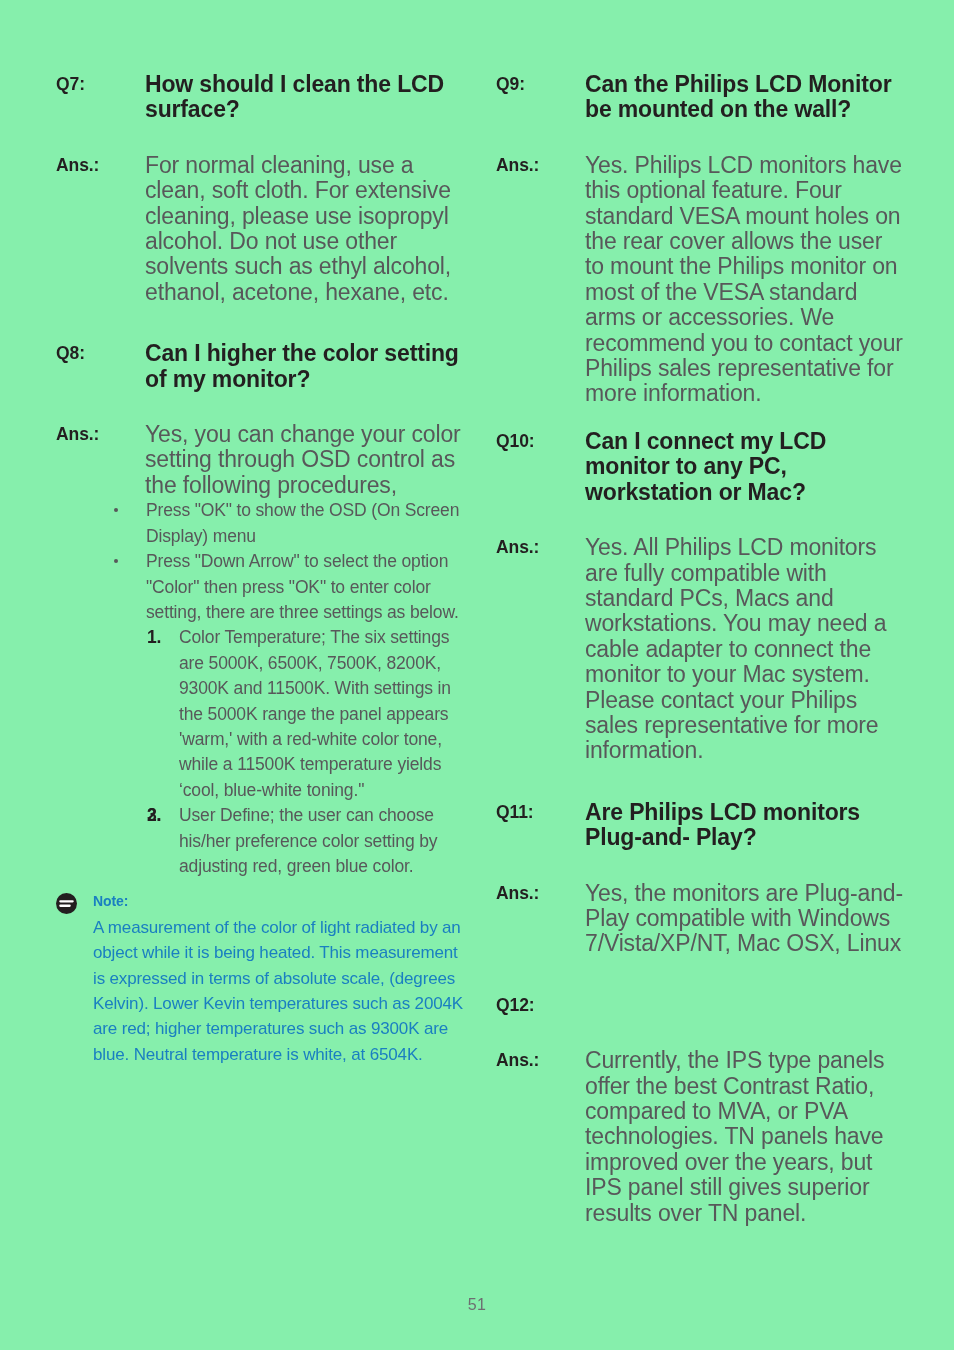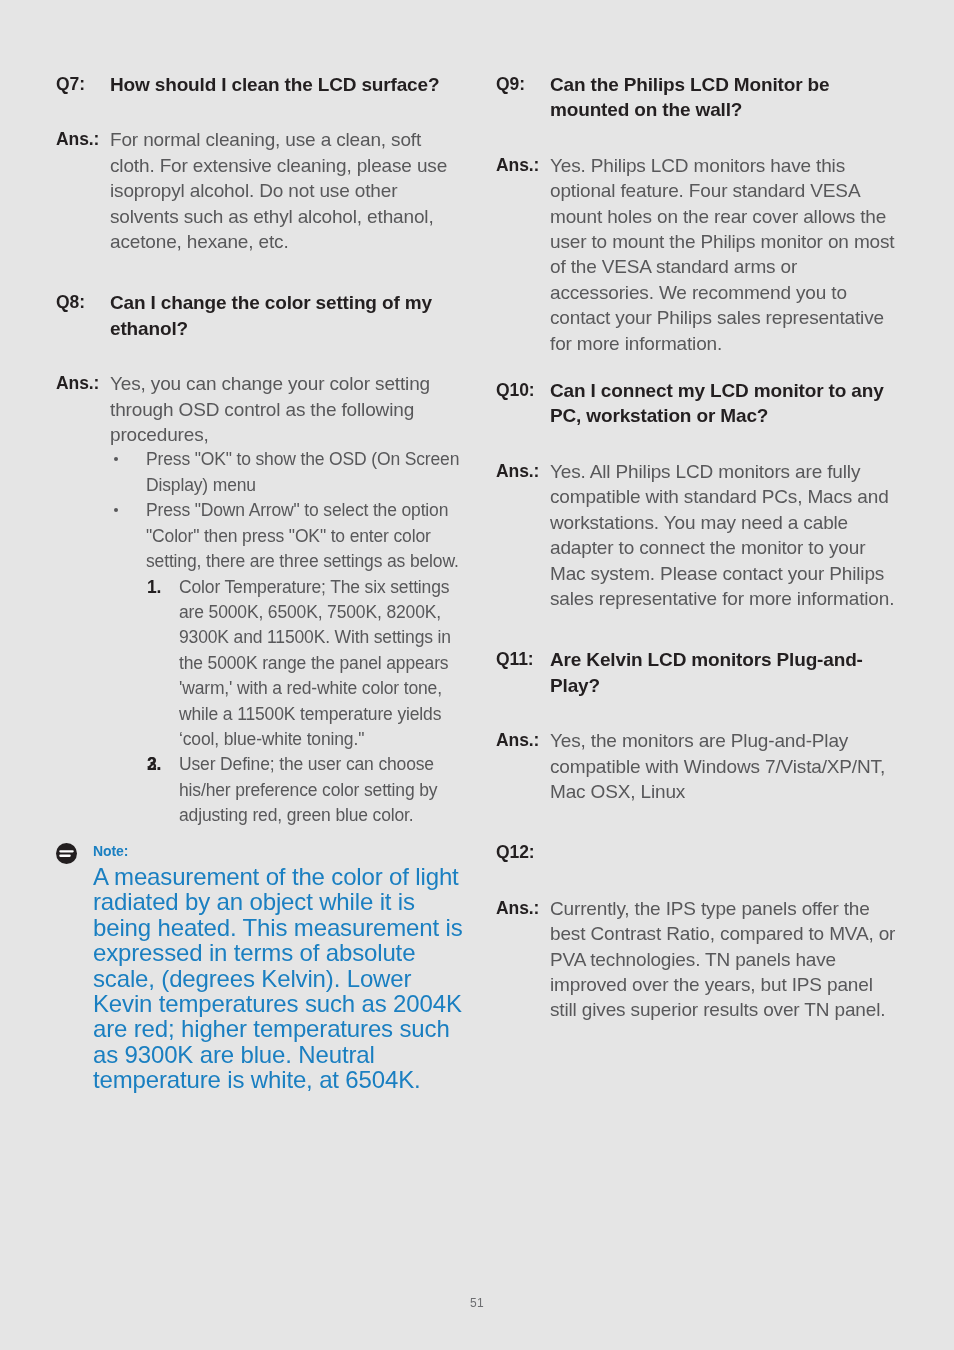--- a/index.html
+++ b/index.html
@@ -10,21 +10,21 @@
   body {
     width: 954px;
     height: 1350px;
     position: relative;
     font-family: "Liberation Sans", sans-serif;
     -webkit-font-smoothing: antialiased;
   }
   .page {
     position: absolute;
     inset: 0;
-    background: #e5e5e5;
+    background: #86efac;
   }
   .columns {
     position: absolute;
     top: 72px;
     left: 56px;
     width: 848px;
     display: flex;
     gap: 32px;
     align-items: flex-start;
   }
@@ -41,23 +41,24 @@
     flex: 0 0 auto;
     font-weight: bold;
     color: #231f20;
     font-size: 17.5px;
     line-height: 25.4px;
     letter-spacing: -0.1px;
     white-space: nowrap;
   }
   .qa-body {
     flex: 1 1 auto;
-    font-size: 19px;
-    line-height: 25.4px;
-    letter-spacing: -0.15px;
+    font-size: 23px;
+    line-height: 25.4px;
+    letter-spacing: -0.15px;
+    margin-left: 35px;
   }
   
   .q .qa-label { width: 54px; }
   .q .qa-body {
     font-weight: bold;
     color: #231f20;
   }
   
   .a .qa-label { width: 54px; }
   .a .qa-body {
@@ -127,33 +128,33 @@
     width: 21px;
     height: 21px;
   }
   .note-title {
     font-weight: bold;
     font-size: 14px;
     line-height: 25.4px;
     letter-spacing: -0.1px;
   }
   .note-text {
-    font-size: 24px;
+    font-size: 17px;
     line-height: 25.4px;
     letter-spacing: -0.15px;
   }
 
   
   .page-number {
     position: absolute;
     left: 0;
     right: 0;
     top: 1296px;
     text-align: center;
-    font-size: 12px;
+    font-size: 16px;
     color: #6d6e71;
     letter-spacing: 0.4px;
   }
 </style>
 </head>
 <body>
 
 <div class="page">
 
   <div class="columns">
@@ -167,21 +168,21 @@
       <div class="gap-md"></div>
       <div class="qa a">
         <div class="qa-label">Ans.:</div>
         <div class="qa-body">For normal cleaning, use a clean, soft cloth. For extensive cleaning, please use isopropyl alcohol. Do not use other solvents such as ethyl alcohol, ethanol, acetone, hexane, etc.</div>
       </div>
 
       <div class="gap-lg"></div>
 
       <div class="qa q">
         <div class="qa-label">Q8:</div>
-        <div class="qa-body">Can I change the color setting of my ethanol?</div>
+        <div class="qa-body">Can I higher the color setting of my monitor?</div>
       </div>
       <div class="gap-md"></div>
       <div class="qa a">
         <div class="qa-label">Ans.:</div>
         <div class="qa-body">Yes, you can change your color setting through OSD control as the following procedures,</div>
       </div>
 
       <ul class="bullets" style="padding-left: 56px;">
         <li>
           <span class="dot"></span>
@@ -242,21 +243,21 @@
       <div class="gap-md"></div>
       <div class="qa a">
         <div class="qa-label">Ans.:</div>
         <div class="qa-body">Yes. All Philips LCD monitors are fully compatible with standard PCs, Macs and workstations. You may need a cable adapter to connect the monitor to your Mac system. Please contact your Philips sales representative for more information.</div>
       </div>
 
       <div class="gap-lg"></div>
 
       <div class="qa q">
         <div class="qa-label">Q11:</div>
-        <div class="qa-body">Are Kelvin LCD monitors Plug-and- Play?</div>
+        <div class="qa-body">Are Philips LCD monitors Plug-and- Play?</div>
       </div>
       <div class="gap-md"></div>
       <div class="qa a">
         <div class="qa-label">Ans.:</div>
         <div class="qa-body">Yes, the monitors are Plug-and-Play compatible with Windows 7/Vista/XP/NT, Mac OSX, Linux</div>
       </div>
 
       <div class="gap-lg"></div>
 
       <div class="qa q">

